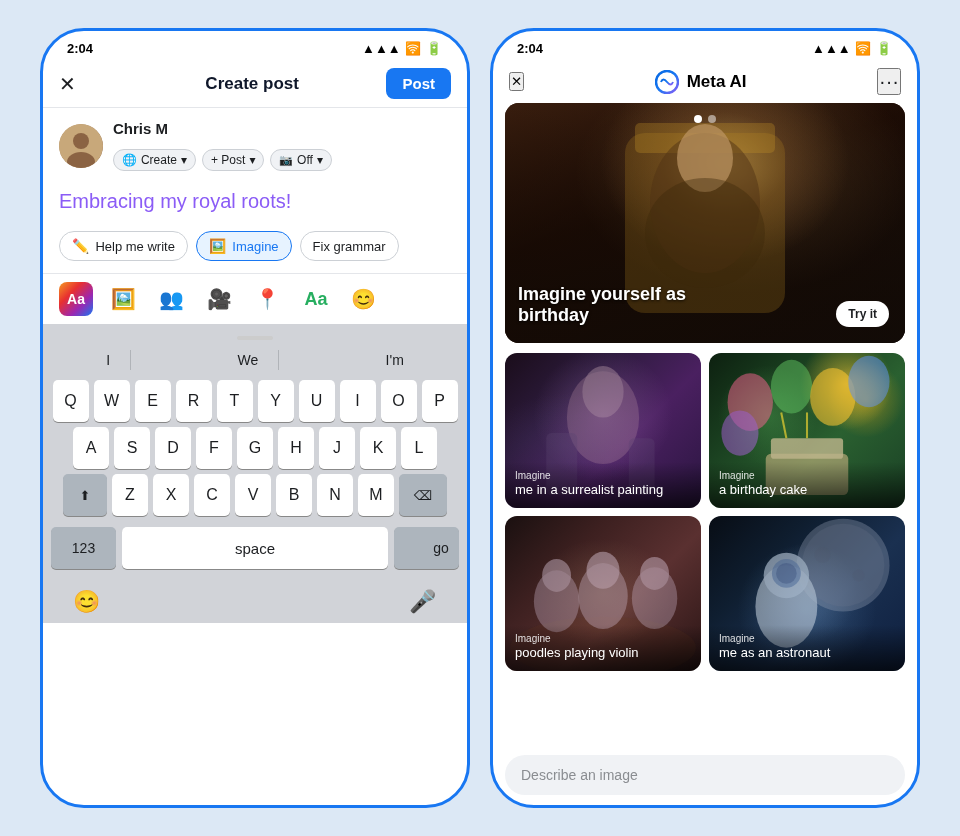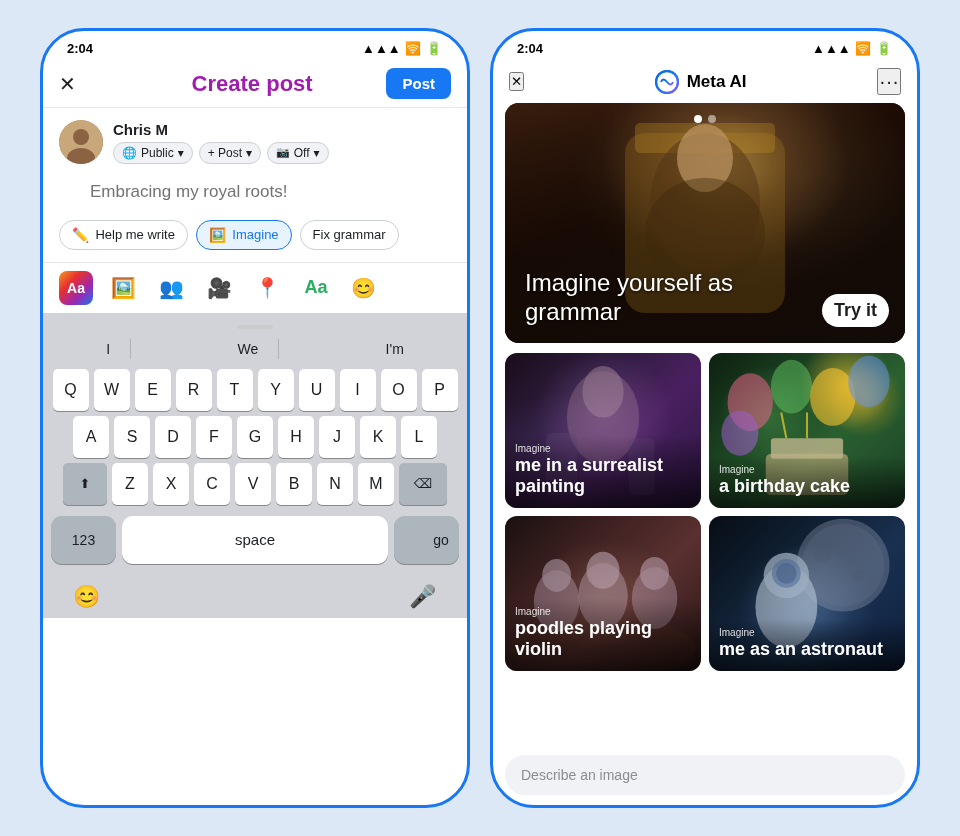--- a/index.html
+++ b/index.html
@@ -45,23 +45,23 @@
 
     
     .phone1 .app-header {
       display: flex;
       align-items: center;
       justify-content: space-between;
       padding: 8px 16px 8px;
       border-bottom: 1px solid #e4e6ea;
     }
     .phone1 .header-title {
-      font-size: 22px;
+      font-size: 17px;
       font-weight: 600;
-      color: #a21caf;
+      color: #0f172a;
       margin-left: 42px;
     }
     .phone1 .post-btn {
       background: #1877f2;
       color: white;
       border: none;
       border-radius: 8px;
       padding: 7px 16px;
       font-size: 15px;
       font-weight: 600;
@@ -85,44 +85,43 @@
       width: 44px;
       height: 44px;
       border-radius: 50%;
       overflow: hidden;
       background: linear-gradient(135deg, #c8a87a, #8b6343);
       display: flex;
       align-items: center;
       justify-content: center;
       font-size: 18px;
     }
-    .user-info { display: flex; flex-direction: column; gap: 4px; }
+    .user-info { display: flex; flex-direction: column; gap: 12px; }
     .user-name { font-size: 15px; font-weight: 600; color: #1c1e21; }
     .privacy-row { display: flex; gap: 6px; }
     .pill-btn {
       display: flex;
       align-items: center;
       gap: 4px;
       padding: 3px 8px;
       border: 1px solid #ccd0d5;
       border-radius: 12px;
       font-size: 12px;
       font-weight: 500;
       color: #1c1e21;
       background: #f0f2f5;
       cursor: pointer;
     }
     .pill-btn .globe { color: #1877f2; }
     .pill-btn .cam { color: #888; font-size: 11px; }
     .post-text {
       padding: 8px 16px 12px;
-      font-size: 17px;
-      color: #737373;
+      font-size: 20px;
+      color: #8b5cf6;
       line-height: 1.4;
-      margin-left: 31px;
     }
     .ai-chips {
       display: flex;
       gap: 8px;
       padding: 4px 16px 12px;
       overflow: hidden;
     }
     .chip {
       display: flex;
       align-items: center;
@@ -218,22 +217,22 @@
       flex: 1.4;
     }
     .bottom-bar {
       display: flex;
       background: #d1d3d8;
       padding: 6px 8px 10px;
       gap: 6px;
     }
     .bottom-key {
       background: #adb5bd;
-      border-radius: 11px;
-      height: 48px;
+      border-radius: 5px;
+      height: 42px;
       display: flex;
       align-items: center;
       justify-content: center;
       font-size: 14px;
       font-weight: 400;
       color: #1c1e21;
       box-shadow: 0 1px 0 #888;
       cursor: pointer;
     }
     .bottom-key.num { flex: 1; max-width: 65px; }
@@ -312,38 +311,38 @@
     .dot {
       width: 8px;
       height: 8px;
       border-radius: 50%;
       background: rgba(255,255,255,0.5);
     }
     .dot.active { background: white; }
     .hero-text {
       position: absolute;
       bottom: 16px;
-      left: 20px;
+      left: 13px;
       right: 80px;
       color: white;
-      font-size: 24px;
-      font-weight: 400;
+      font-size: 18px;
+      font-weight: 700;
       line-height: 1.2;
       text-shadow: 0 1px 3px rgba(0,0,0,0.8);
     }
     .try-it-btn {
       position: absolute;
       bottom: 16px;
       right: 16px;
       background: white;
       color: #1c1e21;
       border: none;
       border-radius: 20px;
       padding: 6px 12px;
-      font-size: 18px;
+      font-size: 12px;
       font-weight: 600;
       cursor: pointer;
     }
     .grid-cards {
       display: grid;
       grid-template-columns: 1fr 1fr;
       gap: 8px;
     }
     .grid-card {
       border-radius: 12px;
@@ -395,22 +394,22 @@
       padding: 8px 10px 10px;
       background: linear-gradient(transparent, rgba(0,0,0,0.7));
       color: white;
     }
     .card-label-small {
       font-size: 10px;
       opacity: 0.85;
       margin-bottom: 1px;
     }
     .card-label-main {
-      font-size: 18px;
-      font-weight: 700;
+      font-size: 13px;
+      font-weight: 400;
       line-height: 1.2;
     }
     .describe-bar {
       margin: 8px 12px 10px;
       background: #f0f2f5;
       border-radius: 22px;
       padding: 12px 16px;
       font-size: 14px;
       color: #8a8d91;
     }
@@ -460,21 +459,21 @@
           <circle cx="22" cy="22" r="22" fill="#c8a87a"></circle>
           <circle cx="22" cy="17" r="8" fill="#8b6343"></circle>
           <ellipse cx="22" cy="38" rx="14" ry="10" fill="#8b6343"></ellipse>
         </svg>
       </div>
       <div class="user-info">
         <span class="user-name">Chris M</span>
         <div class="privacy-row">
           <button class="pill-btn">
             <span class="globe">🌐</span>
-            <span>Public</span>
+            <span>Create</span>
             <span>▾</span>
           </button>
           <button class="pill-btn">
             <span>+ Post</span>
             <span>▾</span>
           </button>
           <button class="pill-btn">
             <span class="cam">📷</span>
             <span>Off</span>
             <span>▾</span>
@@ -621,21 +620,21 @@
 
             <ellipse cx="200" cy="130" rx="60" ry="55" fill="rgba(60,40,10,0.4)"></ellipse>
           </svg>
         </div>
         <div class="hero-dots">
           <div class="dot active"></div>
           <div class="dot"></div>
         </div>
         <div class="hero-text">
           <span>Imagine yourself as</span><br>
-          <span>grammar</span>
+          <span>birthday</span>
         </div>
         <button class="try-it-btn">Try it</button>
       </div>
 
       <div class="grid-cards">
 
         <div class="grid-card card-bg-1">
           <div class="card-deco-1"></div>
           <svg style="position:absolute;top:0;left:0;width:100%;height:100%;opacity:0.6;" viewBox="0 0 190 155" preserveAspectRatio="xMidYMid slice">
             <ellipse cx="95" cy="65" rx="35" ry="45" fill="rgba(180,140,160,0.5)"></ellipse>

